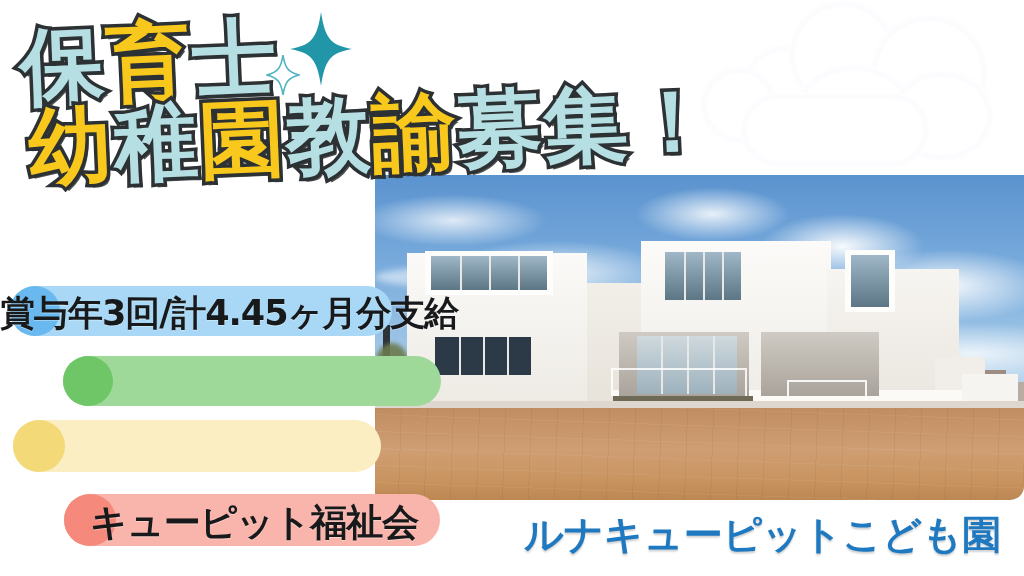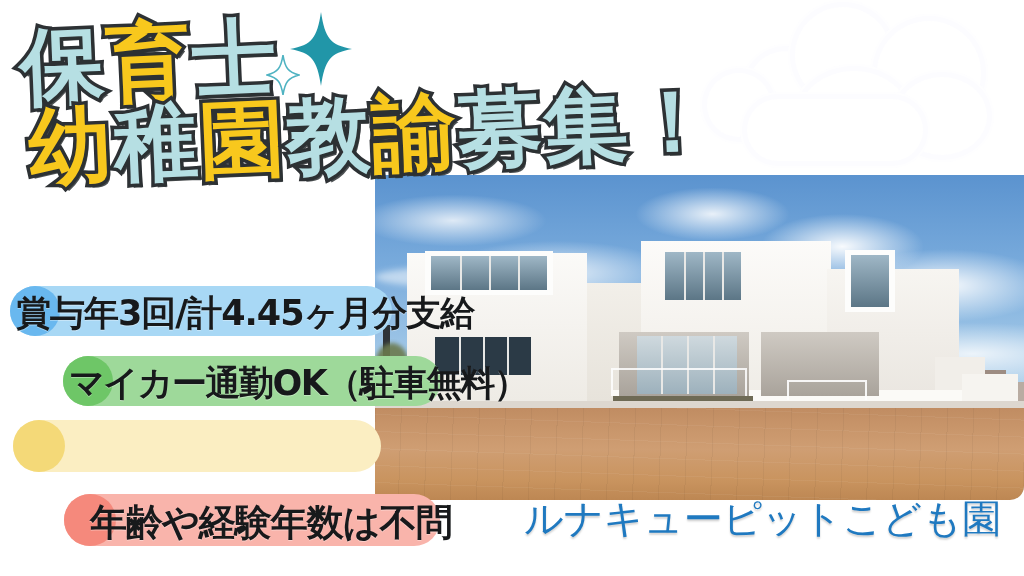--- a/index.html
+++ b/index.html
@@ -106,38 +106,38 @@
   
   .pill{position:absolute;border-radius:999px;}
   .pill .cap{position:absolute;left:0;top:0;height:100%;aspect-ratio:1/1;border-radius:50%;}
   .pillText{
     position:absolute;white-space:nowrap;font-weight:900;color:#17191b;
     text-shadow:0 1px 0 rgba(255,255,255,.35);
   }
 
   .p1{left:10px;top:286px;width:382px;height:50px;background:#a8d8f5;}
   .p1 .cap{background:#69b8ef;}
-  .t1{left:16px;top:290px;font-size:35px;letter-spacing:-1px;}
+  .t1{left:0;top:290px;font-size:35px;letter-spacing:-1px;}
 
   .p2{left:63px;top:356px;width:378px;height:50px;background:#9ed99a;}
   .p2 .cap{background:#6ec667;}
   .t2{left:69px;top:360px;font-size:35px;letter-spacing:-1.5px;}
 
   .p3{left:13px;top:420px;width:368px;height:52px;background:#fbeec2;}
   .p3 .cap{background:#f4d978;}
   .t3{left:21px;top:424px;font-size:37px;letter-spacing:-1px;}
 
   .p4{left:64px;top:494px;width:376px;height:52px;background:#f9b4ab;}
   .p4 .cap{background:#f5897c;}
   .t4{left:90px;top:498px;font-size:37px;letter-spacing:-1px;}
 
   
   .schoolName{
-    position:absolute;left:524px;top:492px;
-    font-size:39px;font-weight:400;letter-spacing:0px;
+    position:absolute;left:524px;top:508px;
+    font-size:39px;font-weight:700;letter-spacing:0px;
     color:#1f79c0;white-space:nowrap;
     text-shadow:0 2px 2px rgba(0,0,0,.18);
   }
 </style>
 </head>
 <body>
 
 <div class="poster">
 
   <div class="photo">
@@ -239,26 +239,25 @@
   </div>
 
   <div class="pill p1">
       <div class="cap"></div>
     </div>
   <div class="pillText t1">賞与年3回/計4.45ヶ月分支給</div>
 
   <div class="pill p2">
       <div class="cap"></div>
     </div>
-  <div class="pillText t2">マイカー通勤OK（駐車無料）</div>
 
   <div class="pill p3">
       <div class="cap"></div>
     </div>
 
   <div class="pill p4">
       <div class="cap"></div>
     </div>
-  <div class="pillText t4">年齢や経験年数は不問</div>
+  <div class="pillText t4">キューピット福祉会</div>
 
   <div class="schoolName">ルナキューピットこども園</div>
 
 </div>
 
 </body></html>

